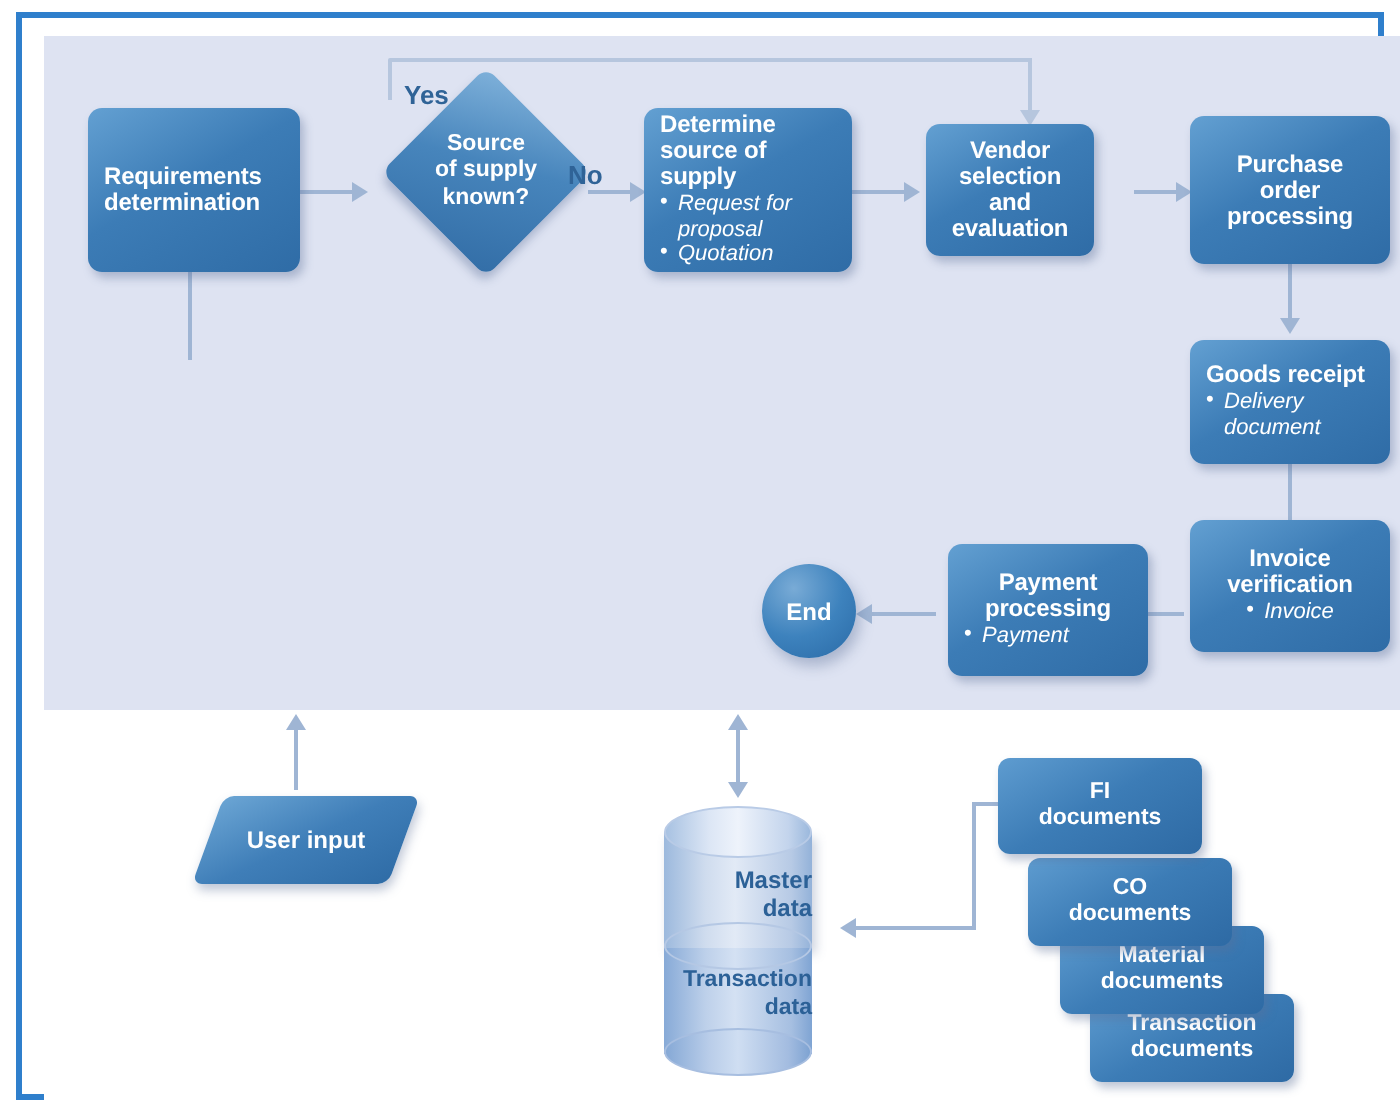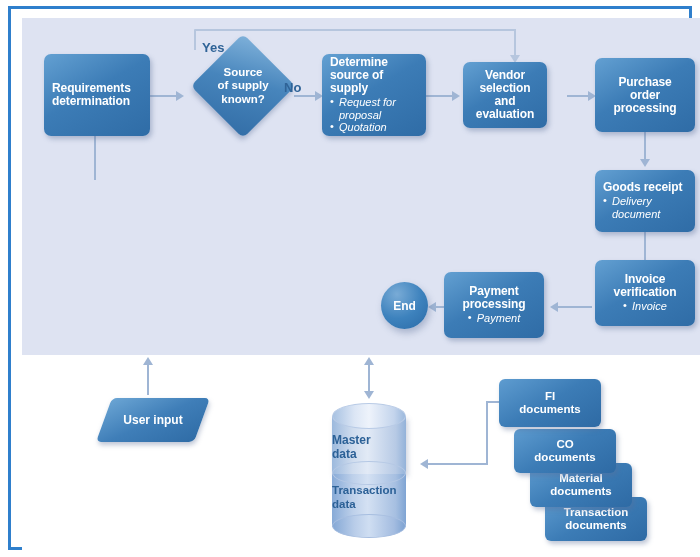--- a/index.html
+++ b/index.html
@@ -68,21 +68,21 @@
       background:linear-gradient(90deg,#87aad7 0%,#bdd0ea 28%,#d4e1f3 48%,#a6bfe1 86%,#7fa4d3 100%);}
   .cyl .cap{position:absolute;left:0;top:0px;width:100%;height:26px;border-radius:50%;
       background:linear-gradient(90deg,#a8c2e2 0%,#dce6f5 30%,#eef3fb 50%,#c3d4ec 85%,#9cb9dd 100%);
       border:1px solid #b9cbe6;box-sizing:border-box;}
   .cyl .mid{position:absolute;left:0;top:58px;width:100%;height:24px;border-radius:50%;
       background:linear-gradient(90deg,#9ebad e 0%,#cfdcee 30%,#e2eaf6 50%,#b7cae5 85%,#93b2d9 100%);
       border:1px solid #b5c8e4;box-sizing:border-box;}
   .cyl .bottomcap{position:absolute;left:0;top:111px;width:100%;height:24px;border-radius:50%;
       background:linear-gradient(90deg,#86a9d6 0%,#b9cde9 30%,#cfdef2 50%,#a3bce0 85%,#7ea3d2 100%);
       border:1px solid #a7bee0;box-sizing:border-box;}
-  .cyl .clabel{position:absolute;width:100%;text-align:left;color:#2c6197;
+  .cyl .clabel{position:absolute;width:100%;text-align:right;color:#2c6197;
       font-size:12px;font-weight:bold;line-height:14px;}
 
   
   .docbox{position:absolute;border-radius:6px;box-sizing:border-box;
       background:linear-gradient(150deg,#5e9cd0 0%,#3c7cb6 48%,#2e6aa4 100%);
       box-shadow:2px 3px 5px rgba(90,110,150,.40);
       color:#fff;font-size:11.5px;font-weight:bold;line-height:13.5px;text-align:center;
       display:flex;align-items:center;justify-content:center;}
 
   
@@ -179,21 +179,21 @@
         </ul>
       </div>
 
       <div class="node rbox" style="left:573px;top:242px;width:100px;height:66px;text-align:center;align-items:center;">
         <div class="title">Invoice verification</div>
         <ul class="items" style="text-align:left;">
           <li>Invoice</li>
         </ul>
       </div>
 
-      <div class="node rbox" style="left:422px;top:254px;width:100px;height:66px;text-align:center;align-items:center;">
+      <div class="node rbox" style="left:452px;top:254px;width:100px;height:66px;text-align:center;align-items:flex-start;">
         <div class="title">Payment processing</div>
         <ul class="items" style="text-align:left;">
           <li>Payment</li>
         </ul>
       </div>
 
       <div class="circle" style="left:359px;top:264px;width:47px;height:47px;align-items:center;">
         <span style="font-size:12px;font-weight:bold;">End</span>
       </div>
 

